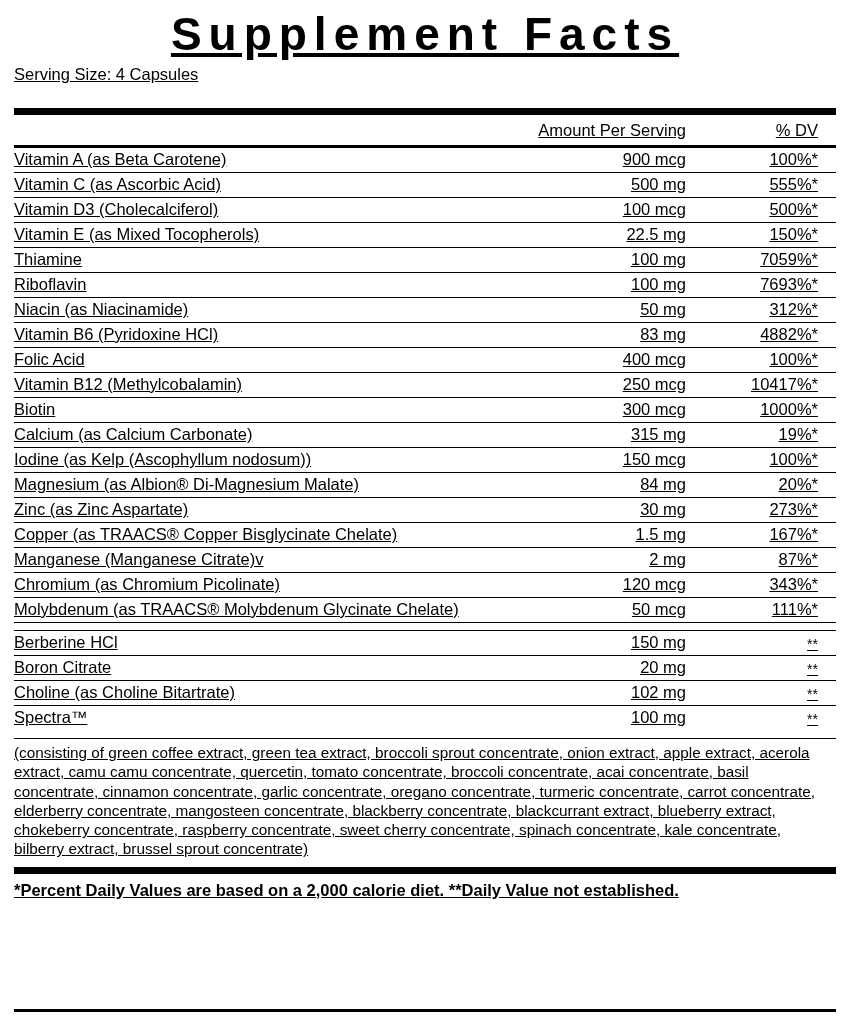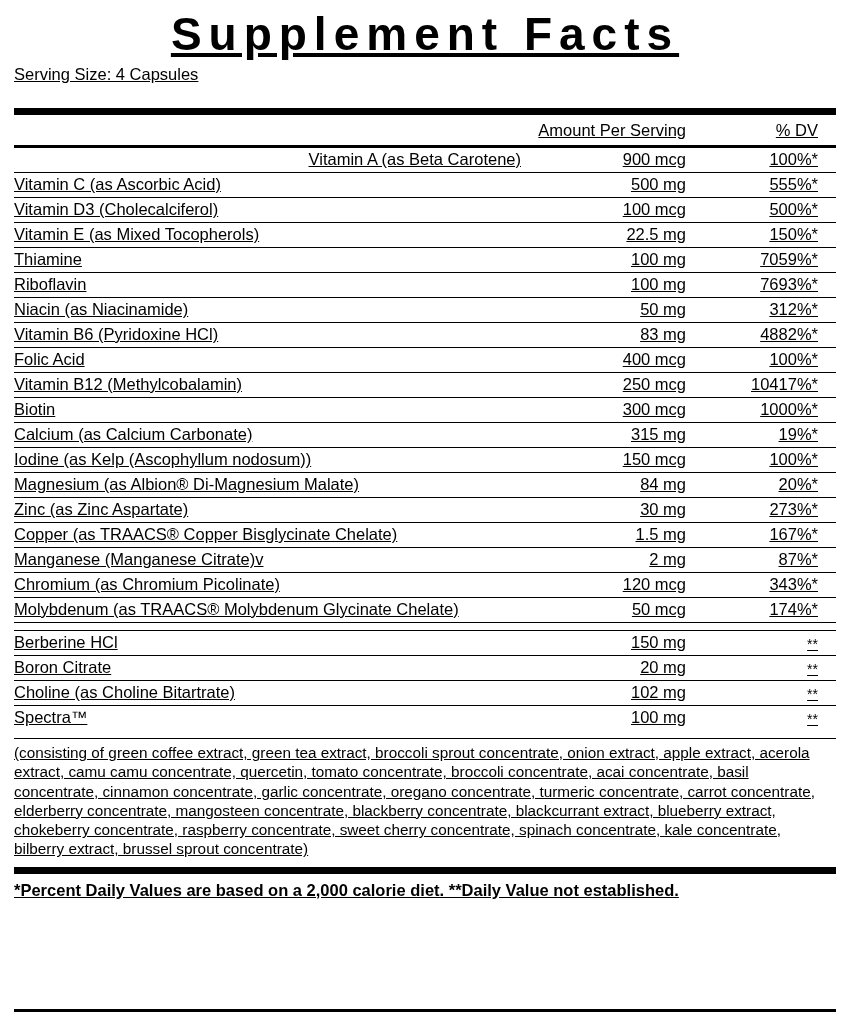--- a/index.html
+++ b/index.html
@@ -70,21 +70,20 @@
     font-weight: normal;
     font-size: 16.5px;
     padding-bottom: 5px !important;
     padding-top: 6px !important;
   }
   tbody.rows tr td {
     border-top: 1px solid #000;
   }
   tbody.rows tr:first-child td {
     border-top: none;
-    text-align: right;
   }
   .hdr-row th {
     border: none;
   }
   .dv-star {
     font-size: 14px;
     vertical-align: baseline;
   }
   .blank-gap td {
     height: 7px;
@@ -229,21 +228,21 @@
         <td class="col-dv">87%*</td>
       </tr>
       <tr>
         <td class="col-name">Chromium (as Chromium Picolinate)</td>
         <td class="col-amt">120 mcg</td>
         <td class="col-dv">343%*</td>
       </tr>
       <tr>
         <td class="col-name">Molybdenum (as TRAACS® Molybdenum Glycinate Chelate)</td>
         <td class="col-amt">50 mcg</td>
-        <td class="col-dv">174%*</td>
+        <td class="col-dv">111%*</td>
       </tr>
 
       <tr class="blank-gap">
         <td colspan="3"></td>
       </tr>
 
       <tr>
         <td class="col-name">Berberine HCl</td>
         <td class="col-amt">150 mg</td>
         <td class="col-dv dv-star">**</td>

